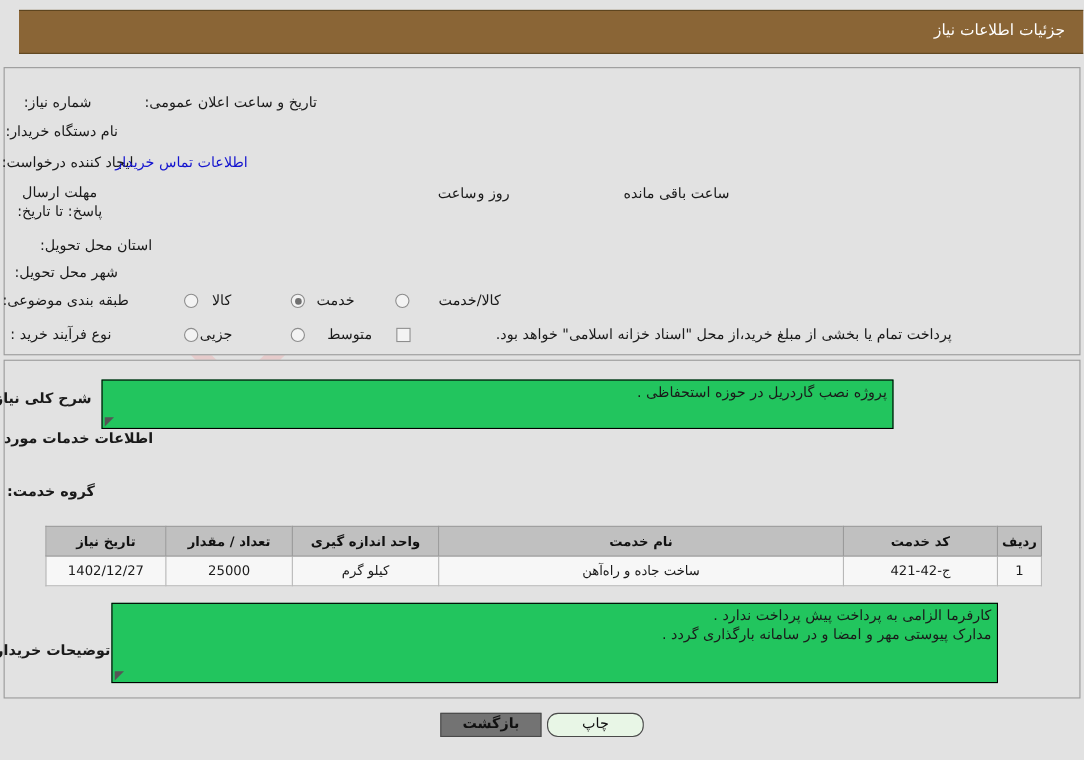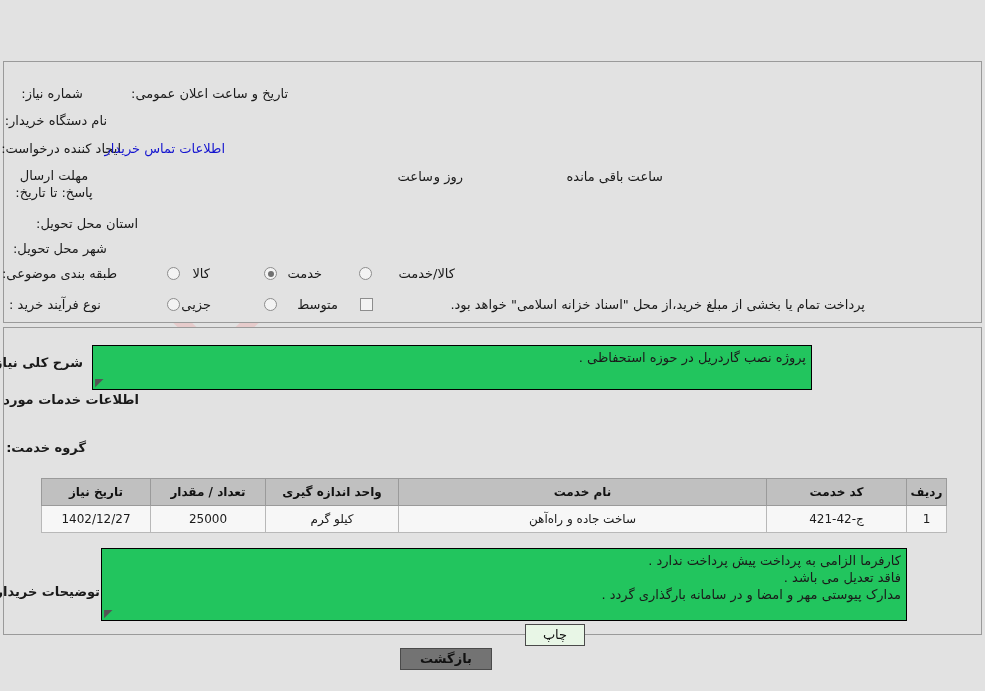--- a/index.html
+++ b/index.html
@@ -254,20 +254,23 @@
 
 <div id="page">
 
   <div class="watermark">
     <div class="wm-shield"></div>
     <div class="wm-arrow2"></div>
     <div class="wm-arrow"></div>
     <div class="wm-text"><span>AniaT</span><span class="blue">ender</span><span class="dot">.net</span></div>
   </div>
 
+  <div class="titlebar">
+    <div class="ttl">جزئیات اطلاعات نیاز</div>
+  </div>
 
   <div class="panel-top"></div>
 
   <div class="lbl" style="right:902px; top:86px; z-index:3;">شماره نیاز:</div>
   <div class="lbl" style="right:878px; top:113px; z-index:3;">نام دستگاه خریدار:</div>
   <div class="lbl" style="right:864px; top:141px; z-index:3;">ایجاد کننده درخواست:</div>
   <div class="lbl" style="right:883px; top:167px; width:96px; text-align:center; white-space:normal; line-height:17px; z-index:3;">مهلت ارسال پاسخ: تا تاریخ:</div>
   <div class="lbl" style="right:847px; top:216px; z-index:3;">استان محل تحویل:</div>
   <div class="lbl" style="right:878px; top:241px; z-index:3;">شهر محل تحویل:</div>
   <div class="lbl" style="right:868px; top:266px; z-index:3;">طبقه بندی موضوعی:</div>
@@ -350,21 +353,20 @@
         <td>کیلو گرم</td>
         <td>25000</td>
         <td>1402/12/27</td>
       </tr>
     </tbody>
   </table>
 
   <div class="lbl bold" style="right:885px; top:584px; z-index:3;">توضیحات خریدار:</div>
   <div class="ta" style="right:78px; top:548px; width:806px; height:73px; z-index:3;">
     <div>کارفرما الزامی به پرداخت پیش پرداخت ندارد .</div>
-    <div>فاقد تعدیل می باشد .</div>
     <div>مدارک پیوستی مهر و امضا و در سامانه بارگذاری گردد .</div>
     <span class="grip">◥</span>
   </div>
 
-  <div class="btn print" style="right:400px; top:624px; width:60px;">چاپ</div>
+  <div class="btn print" style="right:400px; top:648px; width:88px;border-radius:10px;">چاپ</div>
   <div class="btn back" style="right:493px; top:648px; width:92px;">بازگشت</div>
 
 </div>
 
 </body></html>

